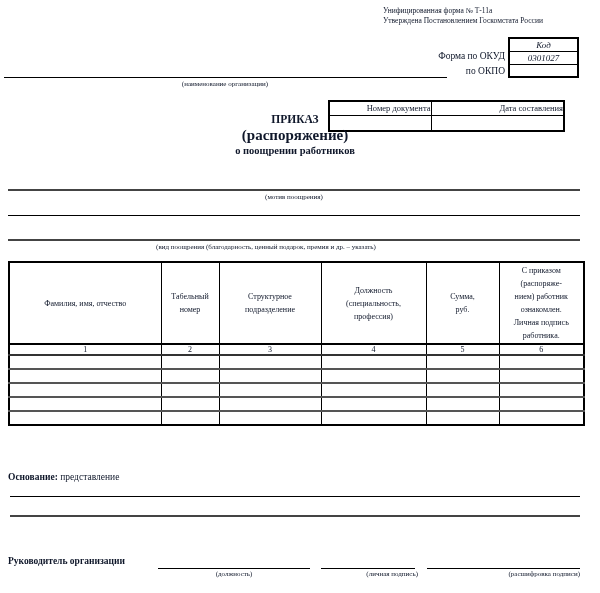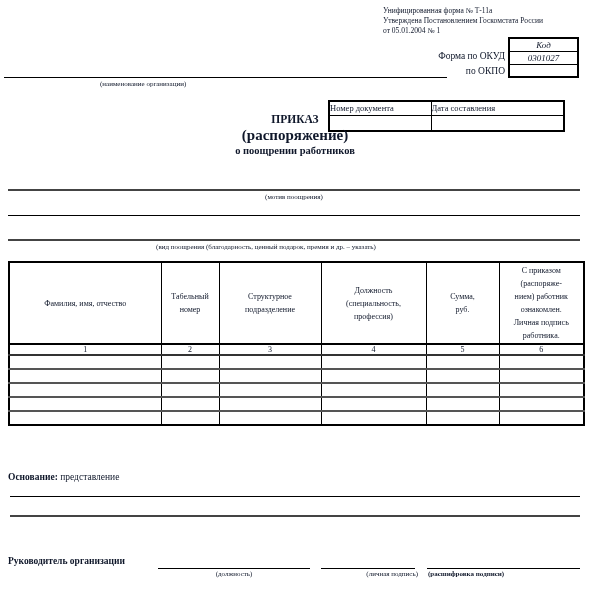--- a/index.html
+++ b/index.html
@@ -19,25 +19,25 @@
   .approval { left: 383px; top: 6px; width: 214px; font-size: 7.5px; line-height: 10px; }
 
   
   .code-table { left: 508px; top: 37px; width: 71px; border: 2px solid #000; border-collapse: collapse; table-layout: fixed; }
   .code-table td { border: 1px solid #000; height: 13px; text-align: center; font-size: 9px; padding: 0; font-style: italic; }
   .okud-label { left: 380px; top: 51px; width: 125px; text-align: right; font-size: 9.5px; }
   .okpo-label { left: 380px; top: 66px; width: 125px; text-align: right; font-size: 9.5px; }
 
   
   .org-line { left: 4px; top: 77px; width: 443px; border-top: 1.5px solid #222; height: 0; }
-  .org-caption { left: 100px; top: 80px; width: 250px; font-size: 7px; }
+  .org-caption { left: 100px; top: 80px; width: 250px; text-align: center; font-size: 7px; }
 
   
   .doc-table { left: 328px; top: 100px; width: 235px; border: 2px solid #000; border-collapse: collapse; table-layout: fixed; }
-  .doc-table td { border: 1px solid #000; text-align: left; font-size: 8.5px; padding: 0; }
+  .doc-table td { border: 1px solid #000; text-align: right; font-size: 8.5px; padding: 0; }
   .doc-table .hrow td { height: 14px; }
   .doc-table .vrow td { height: 16px; }
 
   
   .title-block { left: 180px; top: 111px; width: 230px; text-align: center; font-weight: bold; }
   .title-line1 { font-size: 11.5px; line-height: 17px; }
   .title-line2 { font-size: 15px; line-height: 15px; }
   .title-line3 { font-size: 10.5px; line-height: 15px; }
 
   
@@ -64,31 +64,30 @@
   .basis-line1 { left: 10px; top: 496px; width: 570px; }
   .basis-line2 { left: 10px; top: 515px; width: 570px; }
 
   
   .manager-label { left: 8px; top: 556px; font-size: 9.5px; font-weight: bold; }
   .sig-line1 { left: 158px; top: 568px; width: 152px; }
   .sig-cap1 { left: 159px; top: 570px; width: 150px; text-align: center; font-size: 7px; }
   .sig-line2 { left: 321px; top: 568px; width: 94px; }
   .sig-cap2 { left: 318px; top: 570px; width: 100px; text-align: right; font-size: 7px; }
   .sig-line3 { left: 427px; top: 568px; width: 153px; }
-  .sig-cap3 { left: 428px; top: 570px; width: 152px; text-align: left; font-size: 7px; font-weight: bold; }
+  .sig-cap3 { left: 428px; top: 570px; width: 152px; text-align: right; font-size: 7px; }
 </style>
 </head>
 <body>
 
 <div class="page">
 
   <div class="abs approval">
     <div>Унифицированная форма № Т-11а</div>
     <div>Утверждена Постановлением Госкомстата России</div>
-    <div>от 05.01.2004 № 1</div>
   </div>
 
   <table class="abs code-table">
     <tbody>
         <tr>
           <td>Код</td>
         </tr>
     <tr>
           <td>0301027</td>
         </tr>

